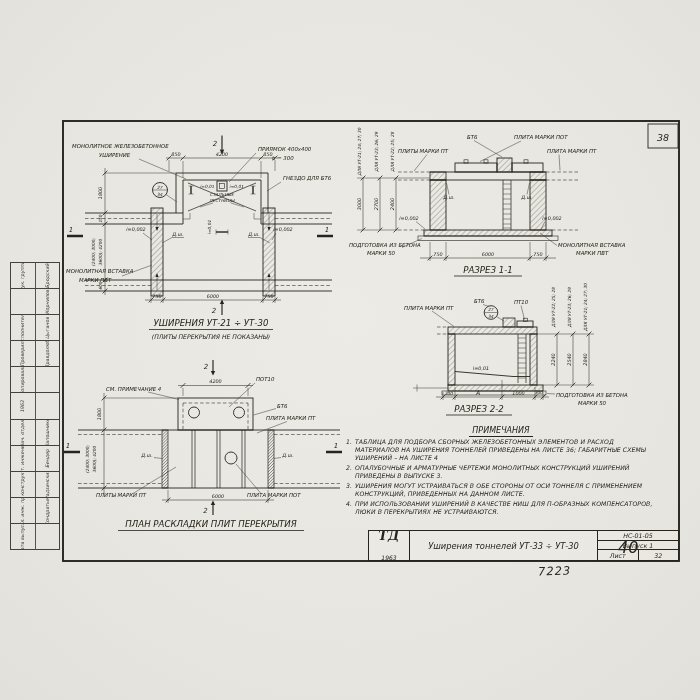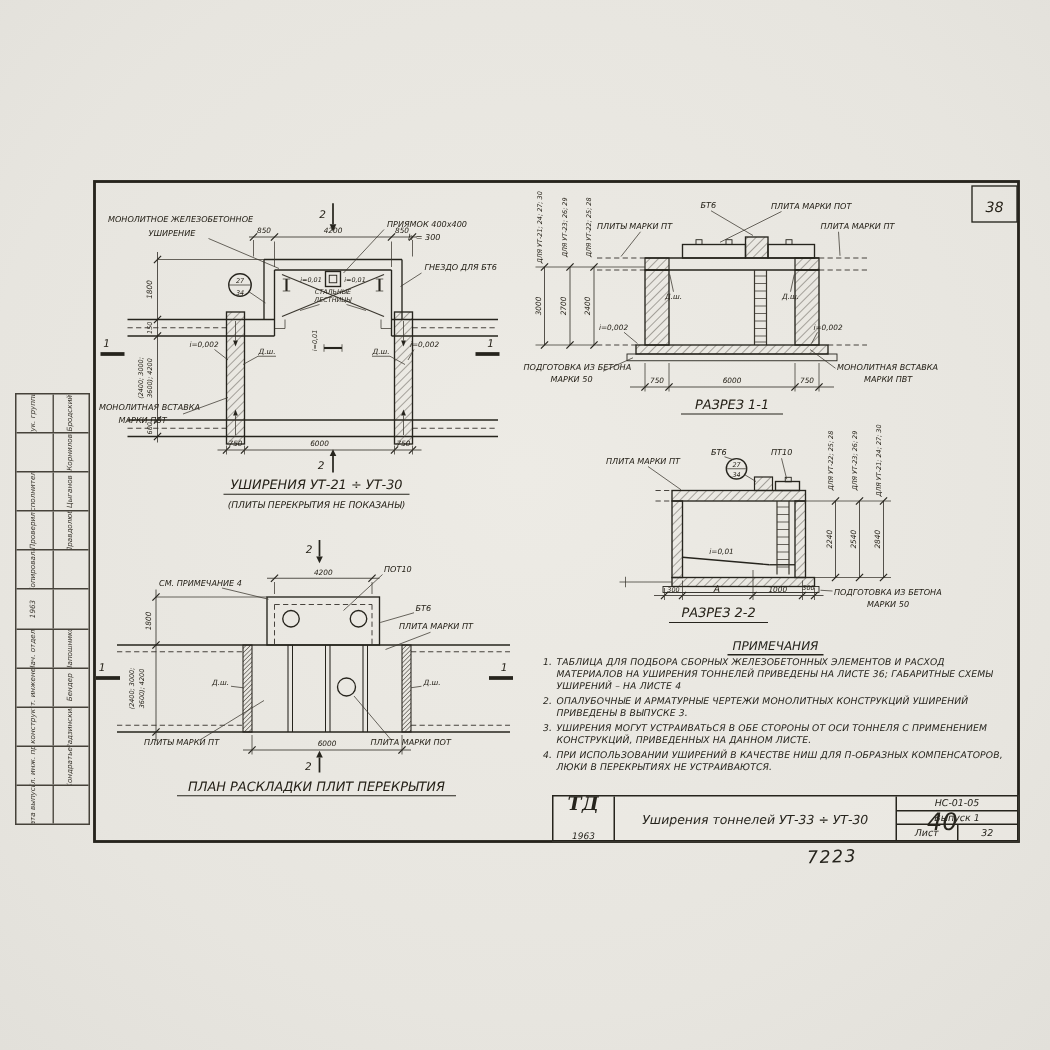--- a/index.html
+++ b/index.html
@@ -13,21 +13,21 @@
   .ln{stroke:#26241d;stroke-width:.9;fill:none}
   .tn{stroke:#3a362e;stroke-width:.5;fill:none}
   .dm{stroke:#34302a;stroke-width:.55;fill:none}
   .dsh{stroke:#34302a;stroke-width:.6;stroke-dasharray:3.5 2.2;fill:none}
   .mk{stroke:#26241d;stroke-width:1.15;fill:none}
   .tk2{stroke:#26241d;stroke-width:2.5;fill:none}
   .ar{fill:#26241d;stroke:none}
   .out{fill:none;stroke:#26241d;stroke-width:.9}
   
   .ov{position:absolute;}
-  #notes{left:360px;top:426px;width:314px;font-style:italic;}
+  #notes{left:344px;top:426px;width:314px;font-style:italic;}
   #notes .ttl{text-align:center;font-size:8px;margin-bottom:3px;}
   #notes .ttl span{border-bottom:1px solid #26241d;padding:0 3px 1px;}
   .note{position:relative;padding-left:11px;font-size:6.15px;line-height:1.33;margin-top:1.5px;letter-spacing:.1px;}
   .note .n{position:absolute;left:2px;}
   #tblock{left:368px;top:530px;width:311px;height:31px;border:1.4px solid #26241d;display:flex;font-style:italic;box-sizing:border-box;background:rgba(240,238,232,.35);}
   #tblock .logo{width:40px;border-right:1px solid #26241d;display:flex;flex-direction:column;align-items:center;justify-content:center;line-height:1;gap:11px;}
   #tblock .logo .l1{font-family:"DejaVu Serif",serif;font-weight:bold;font-size:12.5px;letter-spacing:.5px;}
   #tblock .logo .l2{font-size:6px;margin-top:1px;}
   #tblock .main{flex:1;display:flex;align-items:center;justify-content:center;font-size:8.3px;border-right:1px solid #26241d;text-align:center;}
   #tblock .rcol{width:80px;display:flex;flex-direction:column;}

